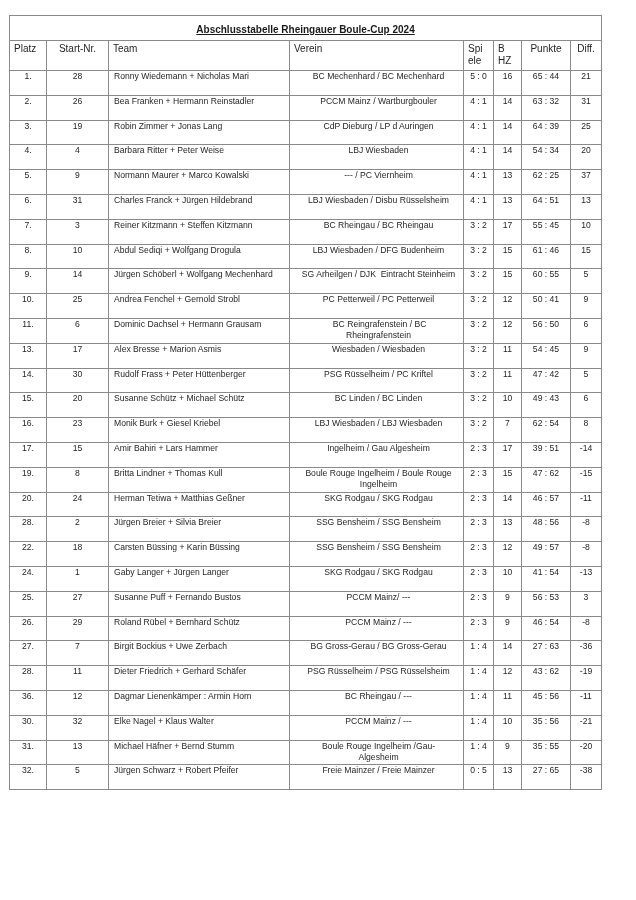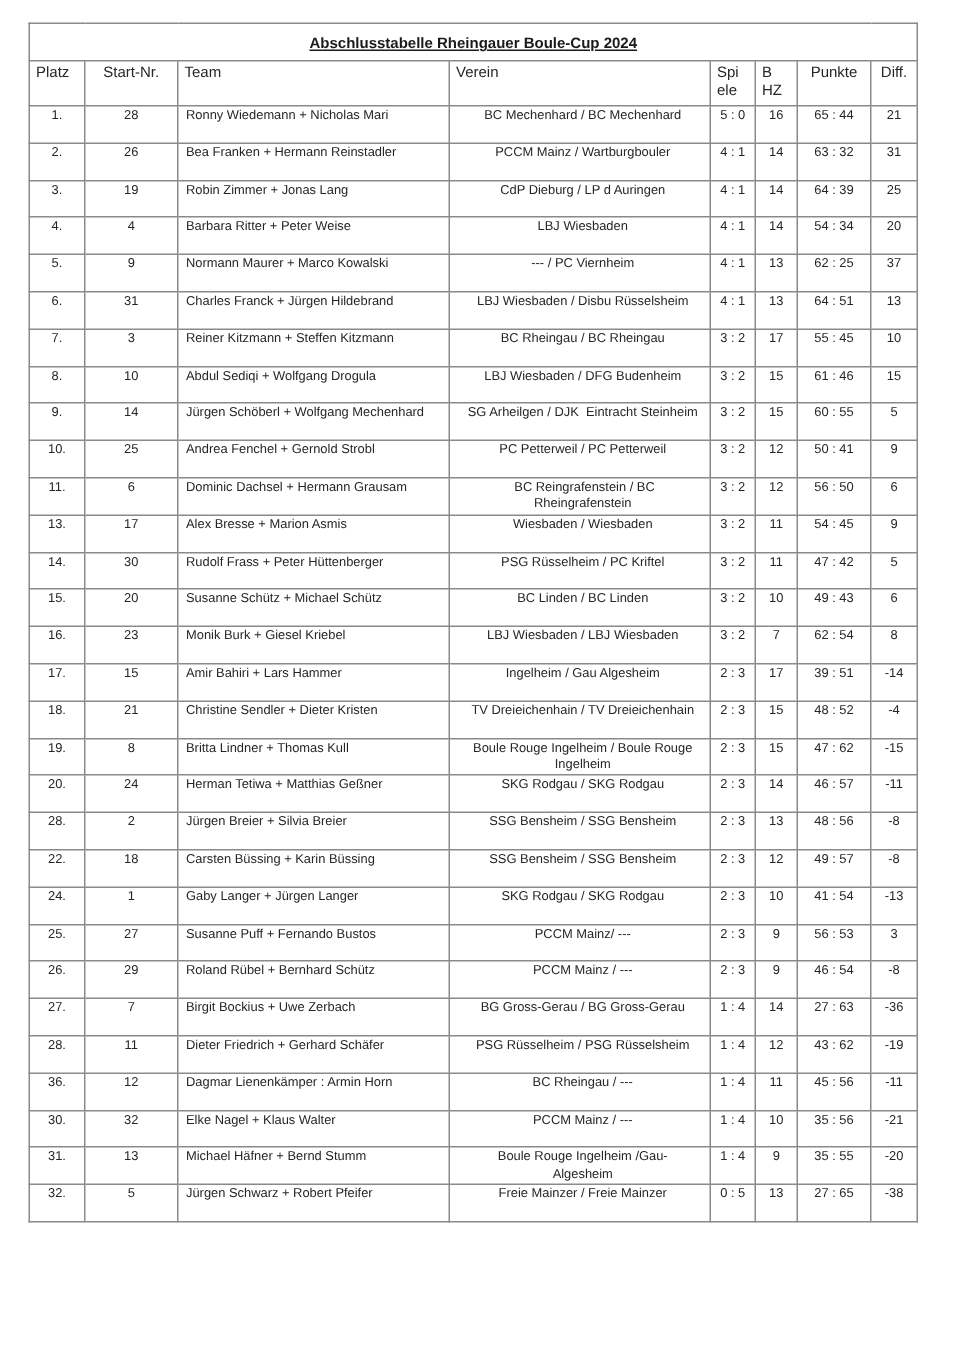--- a/index.html
+++ b/index.html
@@ -1,19 +1,19 @@
 <!DOCTYPE html>
 <html><head>
 <meta charset="utf-8">
 <style>
   html, body { margin: 0; padding: 0; background: #ffffff; }
   body { width: 636px; height: 900px; position: relative; overflow: hidden;
          font-family: "Liberation Sans", "DejaVu Sans", sans-serif; color: #262626; }
   #results-table {
-    position: absolute; left: 19px; top: 15px; width: 592px;
+    position: absolute; left: 9px; top: 15px; width: 592px;
     border-collapse: collapse; table-layout: fixed;
   }
   #results-table td, #results-table th {
     border: 1px solid #8a8a8a; padding: 0; vertical-align: top;
     overflow: hidden; font-weight: normal;
   }
   .title-cell { height: 24px; text-align: center; vertical-align: middle !important; }
   .title-text { font-weight: bold; font-size: 10px; text-decoration: underline; color: #1a1a1a; }
   .hdr { height: 27px; font-size: 10px; line-height: 12px; padding-top: 2px !important; white-space: pre-line; }
   .hdr.left { text-align: left; padding-left: 4px !important; margin-left: 12px; }
@@ -212,30 +212,20 @@
         <td class="c">17.</td>
         <td class="c">15</td>
         <td class="l">Amir Bahiri + Lars Hammer</td>
         <td class="lv">Ingelheim / Gau Algesheim</td>
         <td class="c">2 : 3</td>
         <td class="c">17</td>
         <td class="c">39 : 51</td>
         <td class="c">-14</td>
       </tr>
       <tr class="row">
-        <td class="c">18.</td>
-        <td class="c">21</td>
-        <td class="l">Christine Sendler + Dieter Kristen</td>
-        <td class="lv">TV Dreieichenhain / TV Dreieichenhain</td>
-        <td class="c">2 : 3</td>
-        <td class="c">15</td>
-        <td class="c">48 : 52</td>
-        <td class="c">-4</td>
-      </tr>
-      <tr class="row">
         <td class="c">19.</td>
         <td class="c">8</td>
         <td class="l">Britta Lindner + Thomas Kull</td>
         <td class="lv">Boule Rouge Ingelheim / Boule Rouge
 Ingelheim</td>
         <td class="c">2 : 3</td>
         <td class="c">15</td>
         <td class="c">47 : 62</td>
         <td class="c">-15</td>
       </tr>

